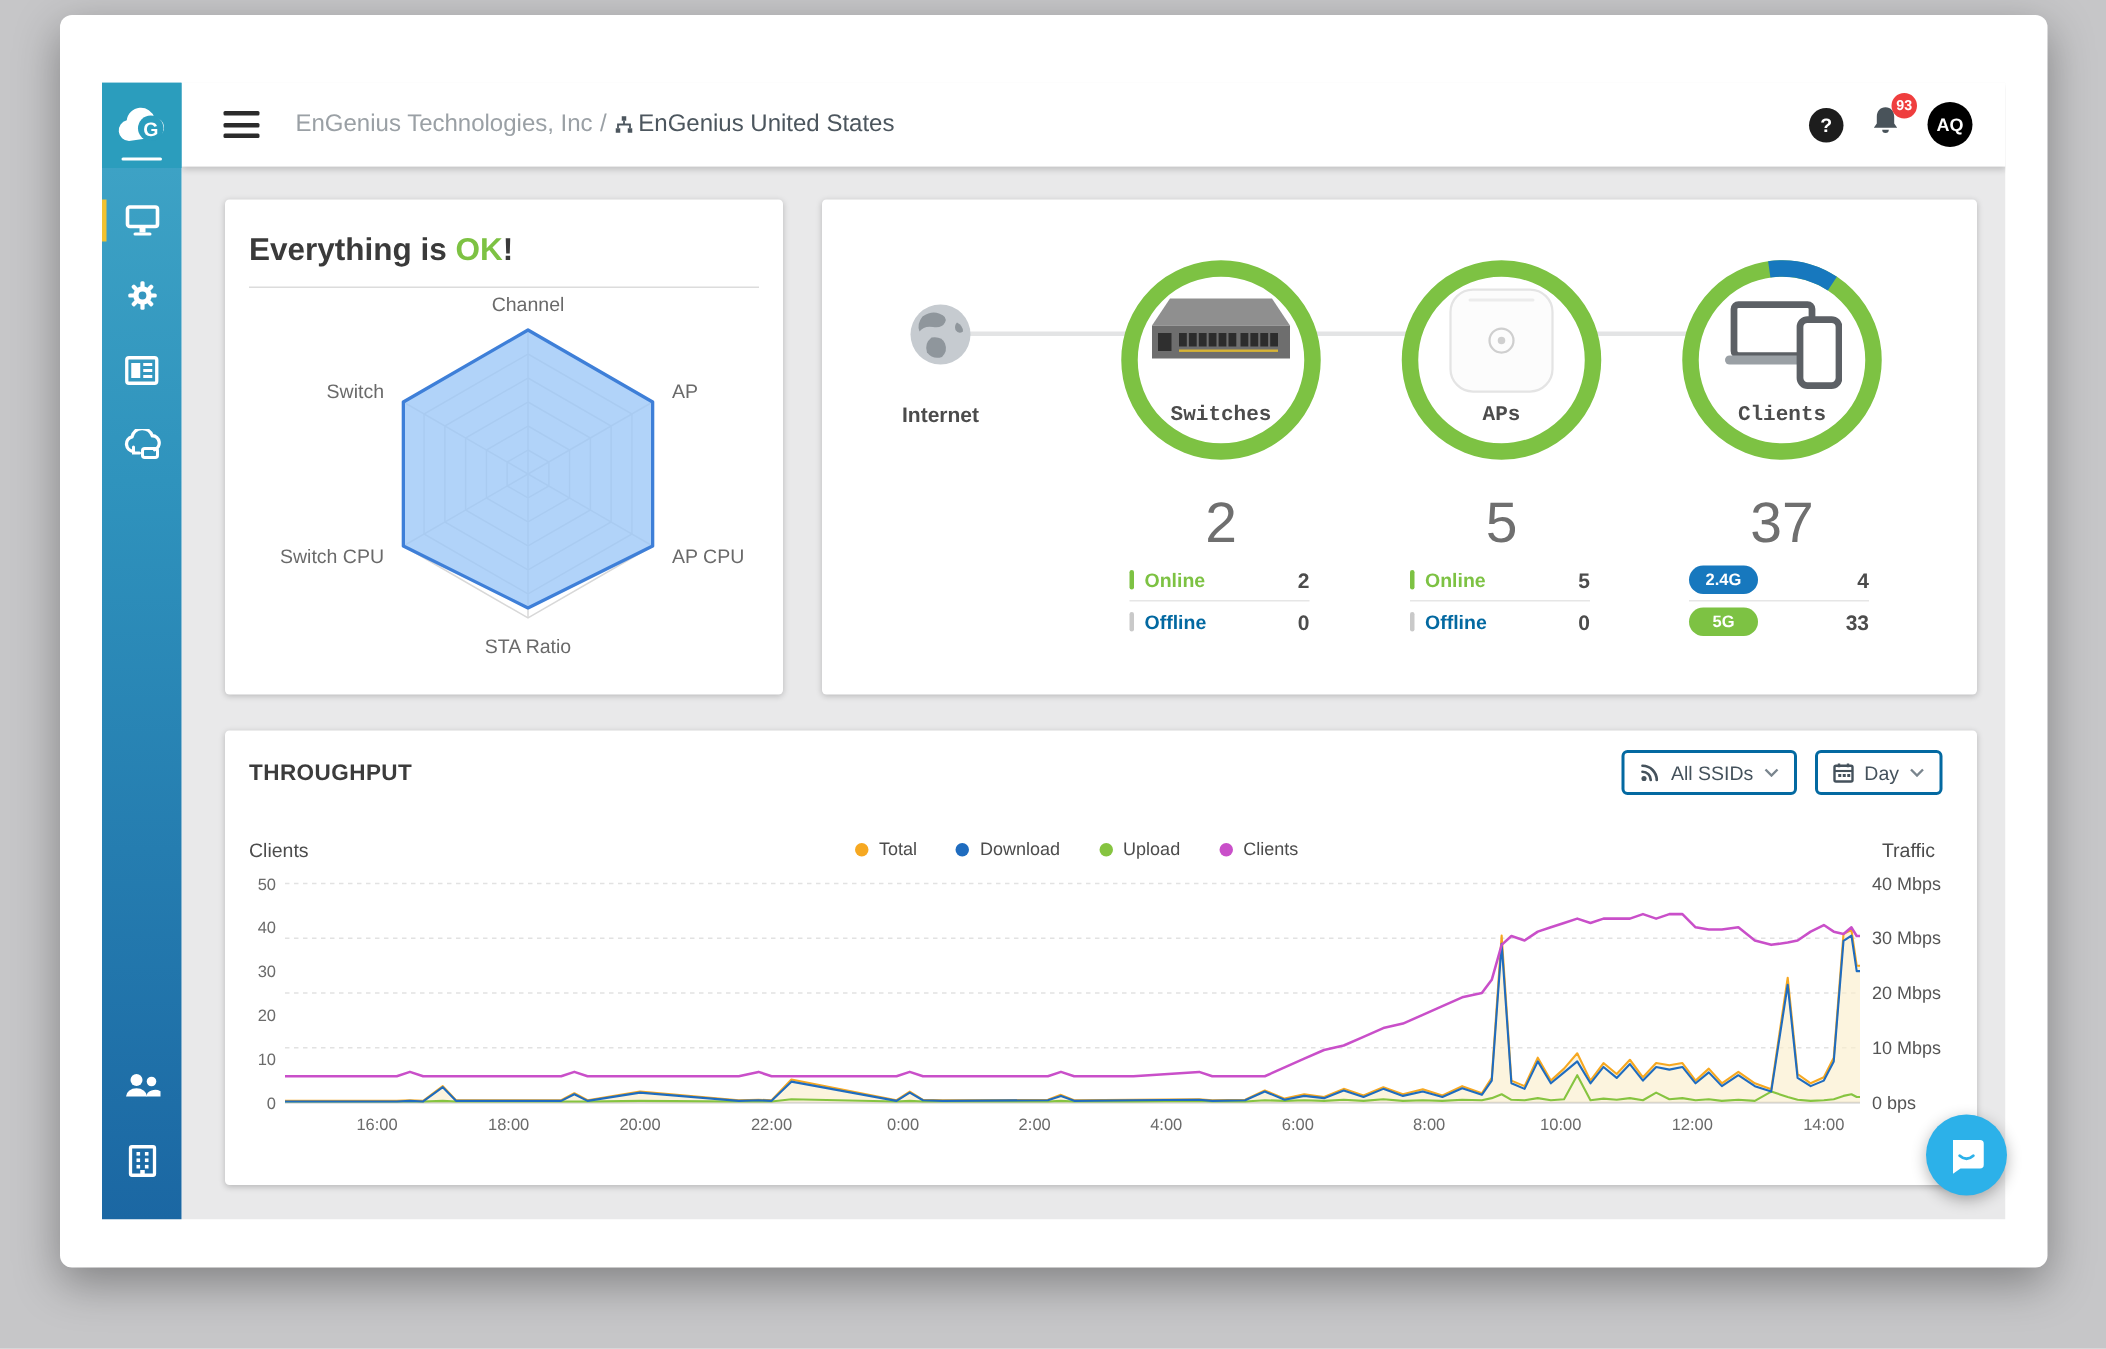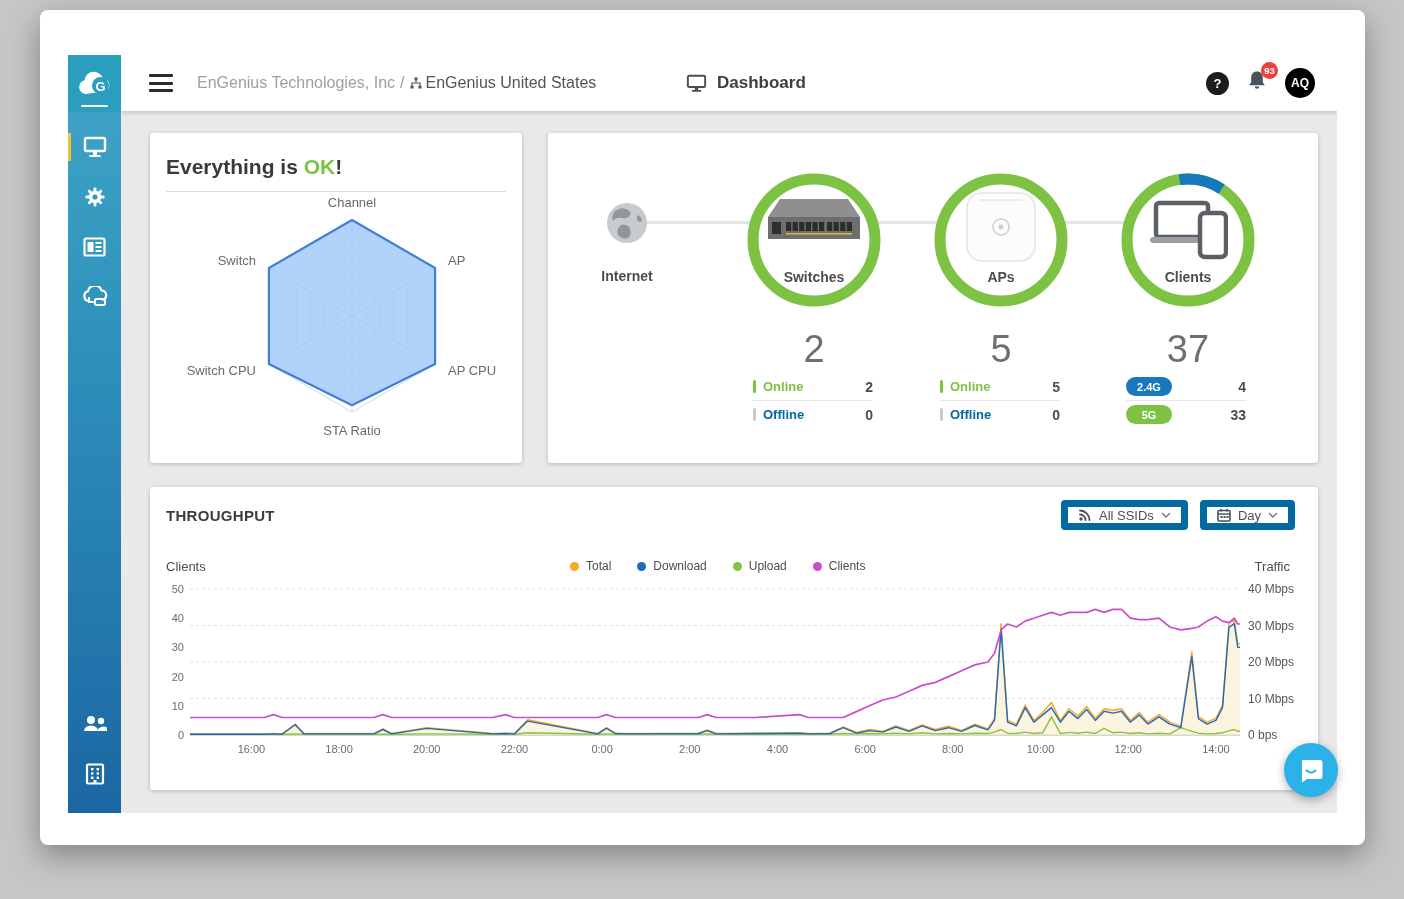--- a/index.html
+++ b/index.html
@@ -50,21 +50,21 @@
   .health-title .ok { color:#7dc243; }
   .health-divider { border-bottom:1px solid #dcdcdc; margin-top:12px; }
   .radar-label { font-size:13px; fill:#6a6a6a; font-family:"Liberation Sans",sans-serif; }
 
   
   .diagram { position:relative; height:178px; }
   .connector { position:absolute; left:79px; top:88px; width:561px; height:3px; background:#e3e4e5; }
   .globe-node { position:absolute; left:57px; top:68px; width:44px; height:44px; }
   .internet-label { position:absolute; left:29px; top:135px; width:100px; text-align:center;
                     font-size:14px; font-weight:bold; color:#4c4c4c; }
-  .ring-node { position:absolute; top:40px; width:134px; height:134px; }
+  .ring-node { position:absolute; top:40px; width:134px; height:134px;font-family:Liberation Mono, monospace; }
   .ring-node .ring-svg { position:absolute; left:0; top:0; }
   .node-icon { position:absolute; left:0; width:134px; display:flex; justify-content:center; }
   .node-label { position:absolute; top:96px; width:134px; text-align:center; font-size:14px; font-weight:bold; color:#4c4c4c; }
   .counts-row .count { position:absolute; top:195px; width:134px; text-align:center; font-size:38px; color:#6f6f6f; }
   .node-col { position:absolute; top:240px; width:120px; }
   .status-row { display:flex; align-items:center; height:27px; gap:7px; }
   .row-divider { border-top:1px solid #e6e6e6; }
   .bar { width:3px; height:13px; border-radius:2px; }
   .bar.online { background:#7dc243; }
   .bar.offline { background:#c9c9c9; }
@@ -73,21 +73,21 @@
   .row-label.offline { color:#0369a1; }
   .row-value { margin-left:auto; font-size:14px; font-weight:bold; color:#4c4c4c; }
   .pill { width:46px; height:19px; border-radius:10px; color:#fff; font-size:11px; font-weight:bold;
           display:flex; align-items:center; justify-content:center; }
   .pill.b24 { background:#1778be; }
   .pill.b5 { background:#7dc243; }
 
   
   .tp-title { position:absolute; left:16px; top:20px; font-size:15px; font-weight:bold; color:#3c3c3c; letter-spacing:.3px; }
   .tp-filters { position:absolute; right:23px; top:13px; display:flex; gap:12px; }
-  .drop-btn { height:30px; background:#fff; border:7px solid #0369a1; border-radius:4px; display:flex; align-items:center;
+  .drop-btn { height:30px; background:#fff; border:2px solid #0369a1; border-radius:4px; display:flex; align-items:center;
               gap:7px; padding:0 10px; font-size:13px; color:#45525c; cursor:pointer; }
   .axis-title { position:absolute; top:72px; font-size:13px; color:#4c4c4c; }
   .legend { position:absolute; left:420px; top:72px; display:flex; gap:26px; }
   .legend-item { display:flex; align-items:center; gap:7px; font-size:12px; color:#4c4c4c; cursor:pointer; }
   .legend-item .dot { width:9px; height:9px; border-radius:50%; background:#999; }
   .chart-wrap { position:absolute; left:0; top:92px; }
   .axis-tick { font-size:11px; fill:#6b6b6b; font-family:"Liberation Sans",sans-serif; }
   .axis-tick-r { font-size:12px; fill:#555; font-family:"Liberation Sans",sans-serif; }
 
   
@@ -187,28 +187,20 @@
       <span>/</span>
       <span class="site">
         <svg width="12" height="12" viewBox="0 0 12 12">
           <rect x="4.5" y="0.5" width="3" height="3" fill="#4c565e"></rect>
           <rect x="0.5" y="8.5" width="3" height="3" fill="#4c565e"></rect>
           <rect x="8.5" y="8.5" width="3" height="3" fill="#4c565e"></rect>
           <path d="M6 3.5 v2.5 M2 8.5 V6 h8 v2.5" fill="none" stroke="#4c565e" stroke-width="1.2"></path>
         </svg>
         <span>EnGenius United States</span>
       </span>
-    </div>
-    <div class="page-title-wrap">
-      <svg width="21" height="19" viewBox="0 0 24 22">
-        <rect x="2" y="2" width="20" height="13" rx="1.5" fill="none" stroke="#4c4c4c" stroke-width="2.2"></rect>
-        <rect x="10" y="16" width="4" height="2.6" fill="#4c4c4c"></rect>
-        <rect x="6.5" y="18.6" width="11" height="2" rx="1" fill="#4c4c4c"></rect>
-      </svg>
-      <span class="page-title">Dashboard</span>
     </div>
     <div class="header-right">
       <div class="help-btn">?</div>
       <div class="bell-wrap">
         <svg width="24" height="24" viewBox="0 0 24 24">
           <path d="M12 2.5 c-3.6 0 -5.8 2.7 -5.8 6.3 v4.5 l-2 2.9 h15.6 l-2 -2.9 v-4.5 c0 -3.6 -2.2 -6.3 -5.8 -6.3 z" fill="#49535a"></path>
           <path d="M9.8 17.5 a2.2 2.2 0 0 0 4.4 0 z" fill="#49535a"></path>
         </svg>
         <span class="badge">93</span>
       </div>

